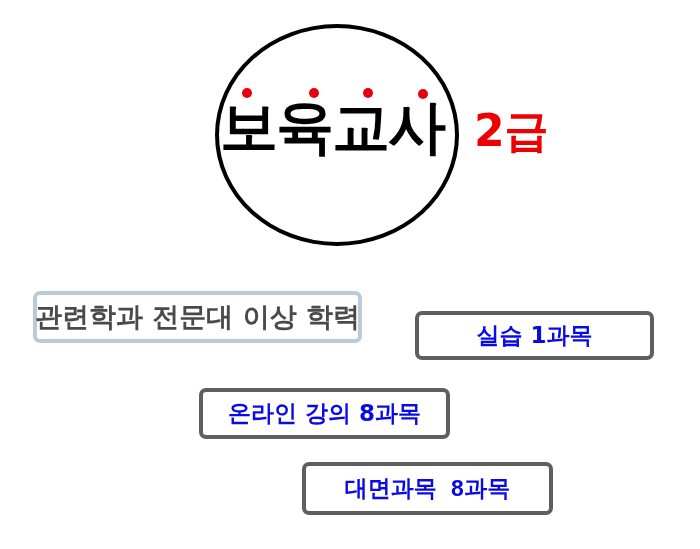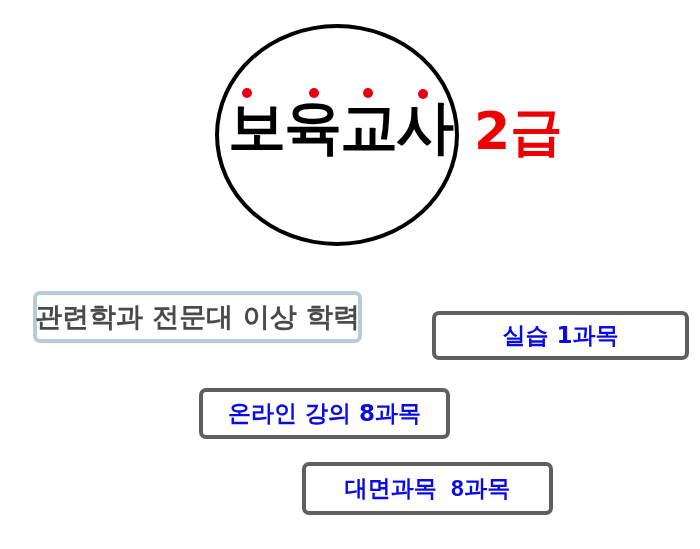--- a/index.html
+++ b/index.html
@@ -1,22 +1,22 @@
 <!DOCTYPE html>
 <html><head>
 <meta charset="utf-8">
 <style>
   html, body { margin:0; padding:0; background:#ffffff; }
   body { width:700px; height:549px; position:relative; overflow:hidden;
          font-family:"DejaVu Sans", "Liberation Sans", sans-serif; }
   .circle { position:absolute; left:215px; top:24px; width:244px; height:222px;
             border:4px solid #000; border-radius:50%; box-sizing:border-box; }
   .title { position:absolute; left:220px; top:92px; font-size:58px; font-weight:bold;
-           color:#000; letter-spacing:-2px; line-height:70px; white-space:nowrap;padding-left:8px; }
-  .grade { position:absolute; left:474px; top:100px; font-size:52px; font-weight:bold;
+           color:#000; letter-spacing:-2px; line-height:70px; white-space:nowrap; }
+  .grade { position:absolute; left:474px; top:100px; font-size:44px; font-weight:bold;
            color:#ee0000; line-height:62px; white-space:nowrap; }
   .dot { position:absolute; width:10px; height:10px; border-radius:50%; background:#e60012; }
   .box { position:absolute; box-sizing:border-box; border-radius:7px; background:#fff;
          display:flex; align-items:center; justify-content:center;
          font-weight:bold; white-space:nowrap; }
   .box.light { border:4px solid #b9cadb; color:#4a4a4a; font-size:27px; }
   .box.dark { border:4px solid #5f5f5f; color:#0a0ae6; font-size:23px; }
 </style>
 </head>
 <body>
@@ -28,21 +28,21 @@
 <span class="dot" style="left:363px;top:88px;"></span>
 <span class="dot" style="left:418px;top:89px;"></span>
 
 <div class="title">보육교사</div>
 <div class="grade">2급</div>
 
 <div class="box light" style="left:33px;top:291px;width:329px;height:52px;">
   <span>관련학과 전문대 이상 학력</span>
 </div>
 
-<div class="box dark" style="left:432px;top:311px;width:257px;height:49px;">
+<div class="box dark" style="left:415px;top:311px;width:239px;height:49px;">
   <span>실습 1과목</span>
 </div>
 
 <div class="box dark" style="left:199px;top:388px;width:251px;height:51px;text-align:right;">
   <span>온라인 강의 8과목</span>
 </div>
 
 <div class="box dark" style="left:302px;top:462px;width:251px;height:53px;font-family:Liberation Mono, monospace;">
   <span>대면과목 8과목</span>
 </div>

